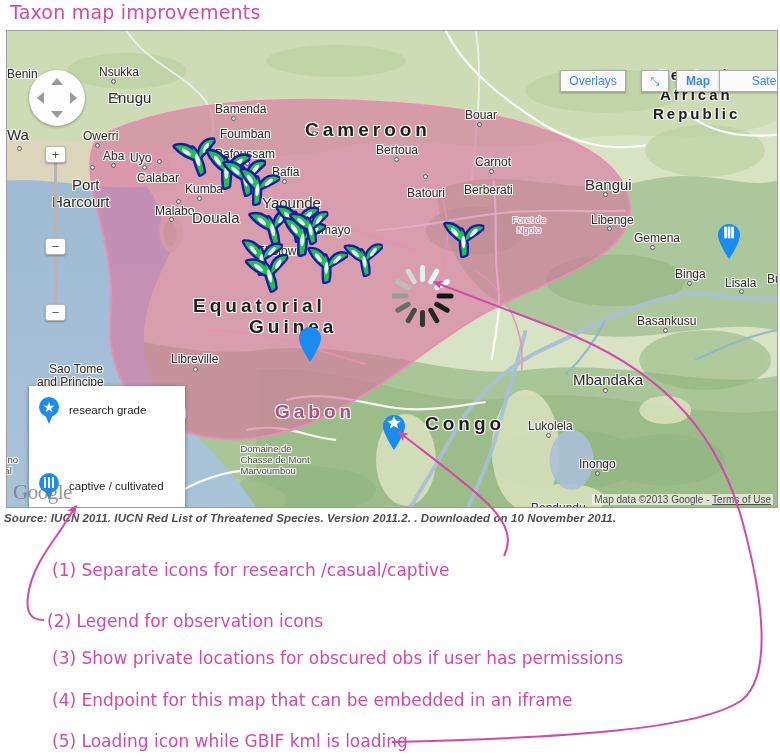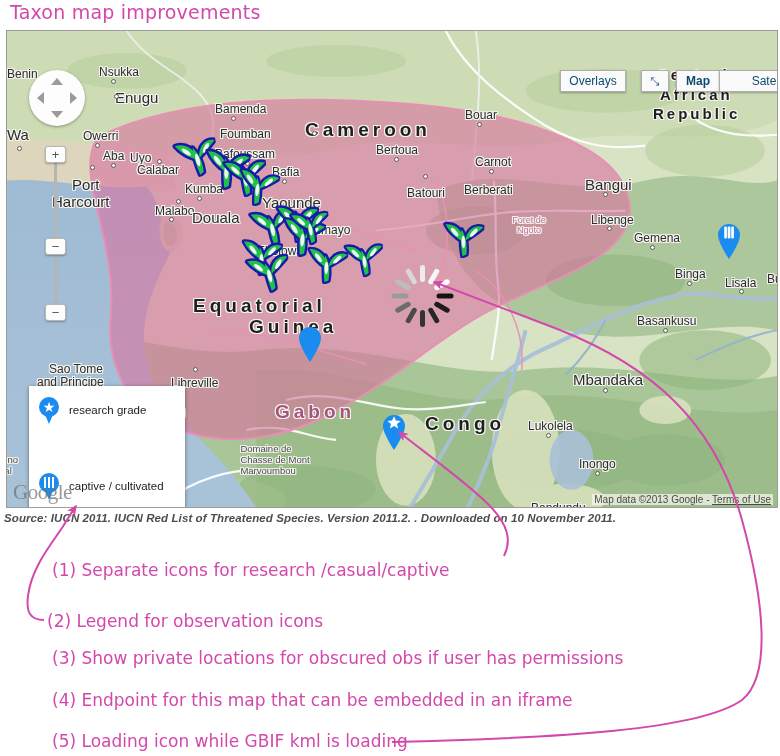--- a/index.html
+++ b/index.html
@@ -81,21 +81,21 @@
   #zoom-in{top:-8px;}
   #zoom-thumb{top:84px;}
   #zoom-out{top:150px;}
 
   
   .mapbtn{
     position:absolute;
     background:#fafafa;
     border:1px solid #aeaeae;
     box-shadow:0 1px 2px rgba(0,0,0,.3);
-    font-size:12px;color:#0c4a6e;
+    font-size:12px;color:#3b82f6;
     display:flex;align-items:center;justify-content:center;
     box-sizing:border-box;height:22px;
   }
   #btn-overlays{left:553px;top:39px;width:66px;}
   #btn-fullscreen{left:634px;top:39px;width:28px;font-size:11px;}
   #btn-map{left:669px;top:39px;width:44px;font-weight:bold;border-right:1px solid #d6d6d6;}
   #btn-satellite{left:712px;top:39px;width:60px;padding-left:48px;}
 
   
   #legend-box{
@@ -290,31 +290,31 @@
       <div class="mlabel c-big c-dark" style="left: 206px; top: 285px; margin-left: 36px;">Guinea</div>
       <div class="mlabel c-big c-pink" style="left: 268px; top: 370px;">Gabon</div>
       <div class="mlabel c-big c-dark" style="left: 418px; top: 382px;">Congo</div>
       <div class="mlabel city-md" style="left: 42px; top: 331px;">Sao Tome</div>
       <div class="mlabel city-md" style="left: 30px; top: 344px;">and Principe</div>
     </div>
 
   <div id="city-labels">
       <div class="mlabel city-md" style="left: 92px; top: 34px; text-align: center;">Nsukka</div>
       <div class="mdot" style="left: 104px; top: 48px;"></div>
-      <div class="mlabel city-lg" style="left: 108px; top: 58px;">Enugu</div>
+      <div class="mlabel city-lg" style="left: 101px; top: 58px;">Enugu</div>
       <div class="mdot" style="left: 107px; top: 63px;"></div>
       <div class="mlabel city-md" style="left: 76px; top: 98px;">Owerri</div>
       <div class="mdot" style="left: 88px; top: 112px;"></div>
       <div class="mlabel city-lg" style="left: 0px; top: 95px;">Wa</div>
       <div class="mdot" style="left: 10px; top: 115px;"></div>
       <div class="mlabel city-md" style="left: 96px; top: 118px;">Aba</div>
       <div class="mdot" style="left: 104px; top: 132px;"></div>
       <div class="mlabel city-md" style="left: 123px; top: 120px;">Uyo</div>
       <div class="mdot" style="left: 135px; top: 134px;"></div>
-      <div class="mlabel city-md" style="left: 130px; top: 132px;">Calabar</div>
+      <div class="mlabel city-md" style="left: 130px; top: 140px;">Calabar</div>
       <div class="mdot" style="left: 150px; top: 128px;"></div>
       <div class="mlabel city-lg" style="left: 65px; top: 145px;">Port</div>
       <div class="mdot" style="left: 83px; top: 134px;"></div>
       <div class="mlabel city-lg" style="left: 45px; top: 162px;">Harcourt</div>
       <div class="mlabel city-md" style="left: 148px; top: 173px;">Malabo</div>
       <div class="mdot" style="left: 162px; top: 186px;"></div>
       <div class="mlabel city-lg" style="left: 185px; top: 178px;">Douala</div>
       <div class="mdot" style="left: 169px; top: 168px;"></div>
       <div class="mlabel city-md" style="left: 178px; top: 151px;">Kumba</div>
       <div class="mdot" style="left: 190px; top: 165px;"></div>
@@ -353,21 +353,21 @@
       <div class="mlabel city-md" style="left: 760px; top: 241px;">Bum</div>
       <div class="mlabel city-md" style="left: 630px; top: 283px;">Basankusu</div>
       <div class="mdot" style="left: 656px; top: 297px;"></div>
       <div class="mlabel city-lg" style="left: 566px; top: 340px;">Mbandaka</div>
       <div class="mdot" style="left: 596px; top: 357px;"></div>
       <div class="mlabel city-md" style="left: 521px; top: 388px;">Lukolela</div>
       <div class="mdot" style="left: 539px; top: 402px;"></div>
       <div class="mlabel city-md" style="left: 572px; top: 426px;">Inongo</div>
       <div class="mdot" style="left: 588px; top: 440px;"></div>
       <div class="mlabel city-md" style="left: 524px; top: 470px;">Bandundu</div>
-      <div class="mlabel city-md" style="left: 164px; top: 321px; margin-top: 24px;">Libreville</div>
+      <div class="mlabel city-md" style="left: 164px; top: 321px;">Libreville</div>
       <div class="mdot" style="left: 186px; top: 336px;"></div>
       <div class="mlabel city-sm" style="left: 152px; top: 377px;">Gentil</div>
       <div class="mlabel city-md" style="left: 0px; top: 36px;">Benin</div>
     </div>
 
   <div id="reserve-labels">
       <div class="mlabel res-lbl" style="left: 268px; top: 412px; transform: translateX(-50%);"><span>Domaine de</span><br><span>Chasse de Mont</span><br><span>Marvoumbou</span></div>
       <div class="mlabel park-lbl" style="left: 522px; top: 184px; transform: translateX(-50%);"><span>Foret de</span><br><span>Ngoto</span></div>
       <div class="mlabel res-lbl" style="left: 0px; top: 423px; transform: translateX(-50%);"><span>Anno</span><br><span>ural</span></div>
     </div>

